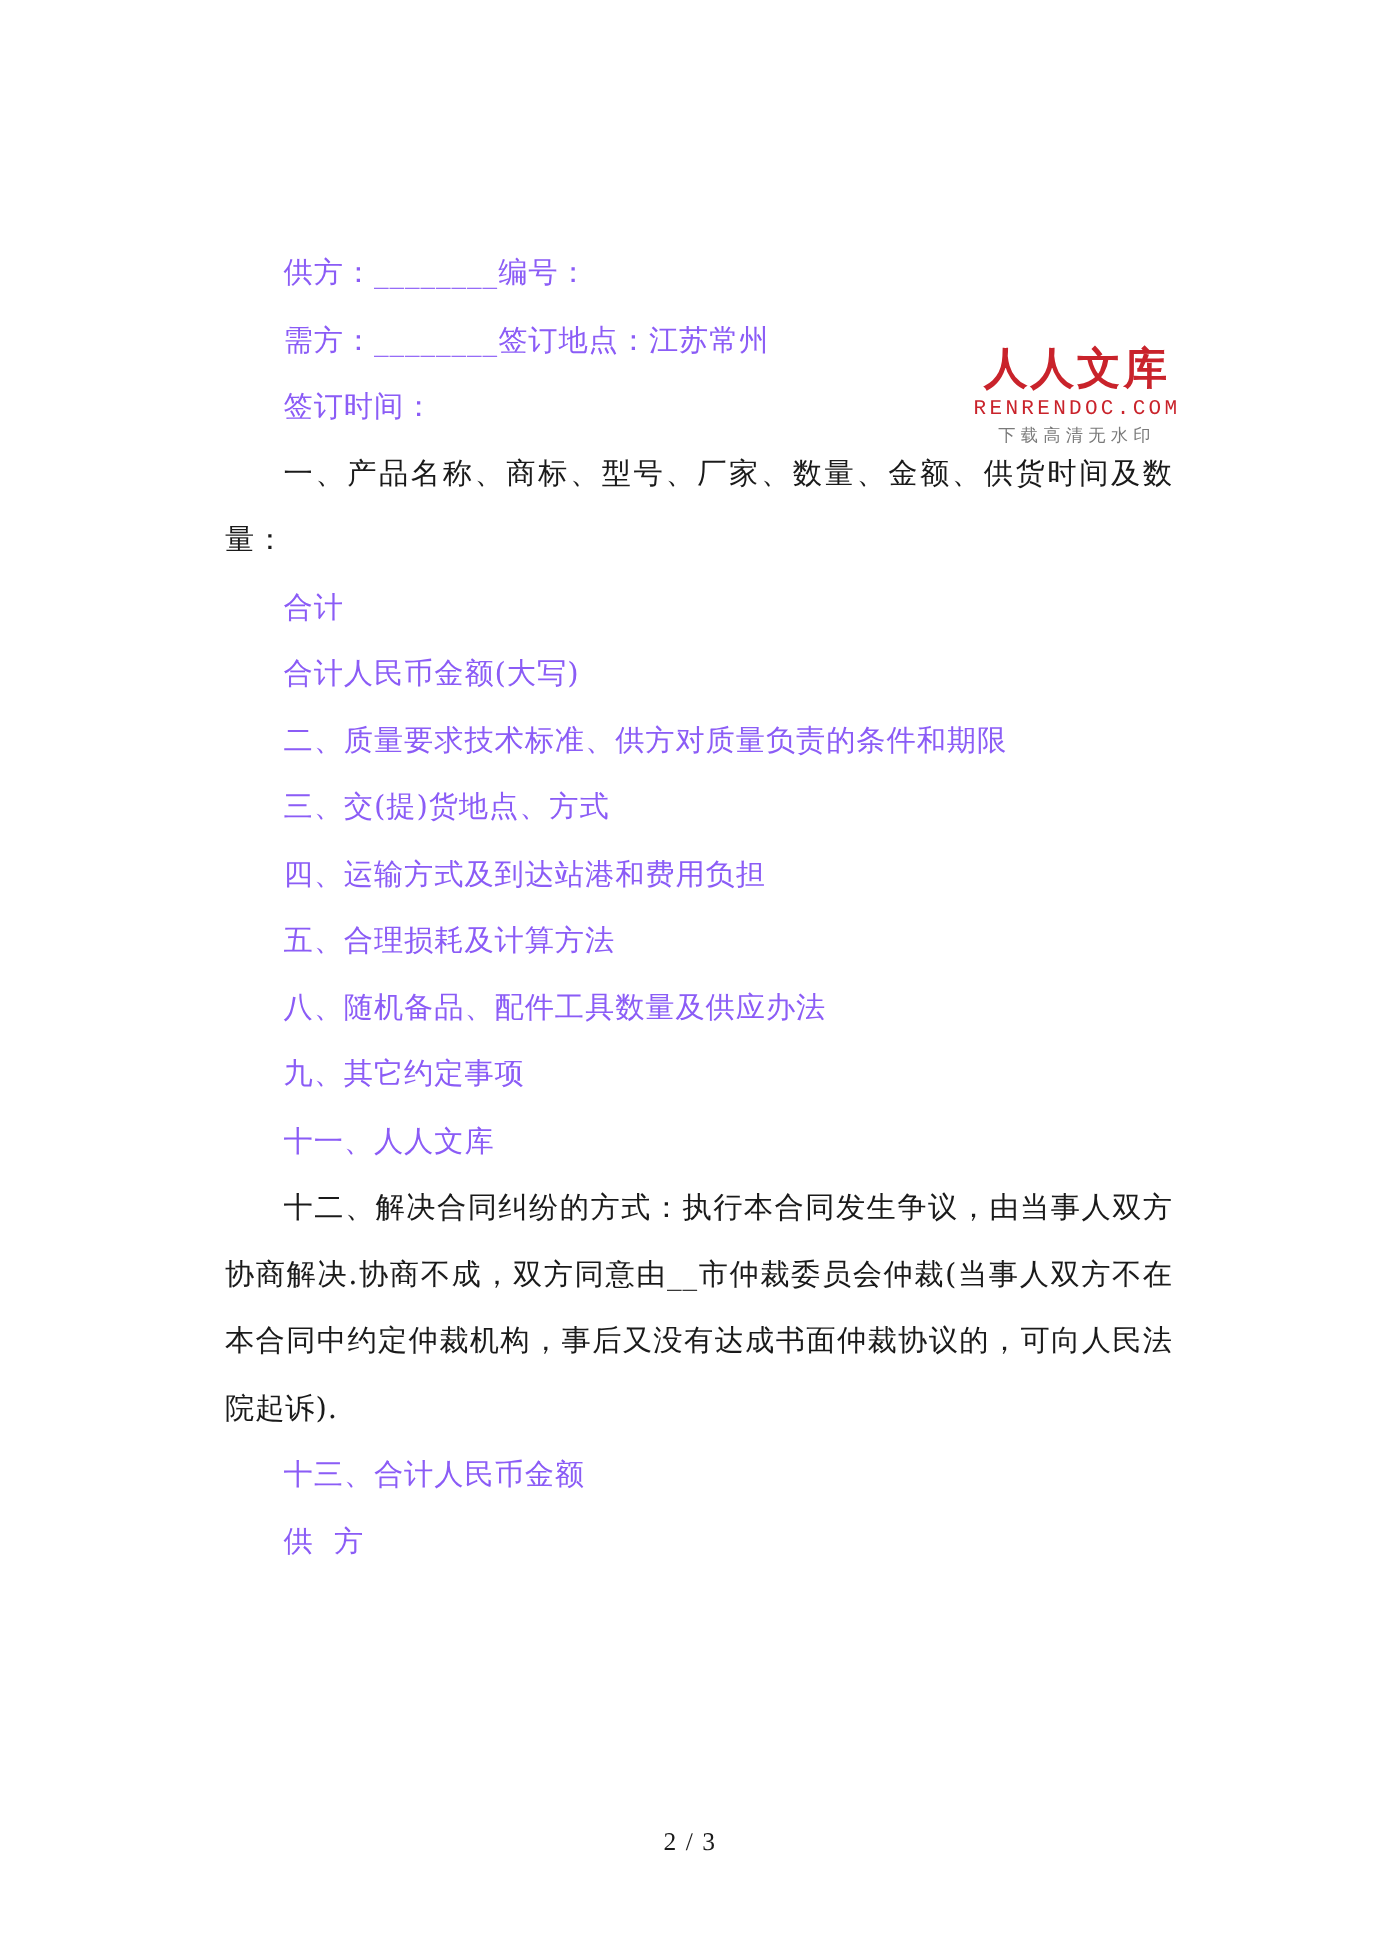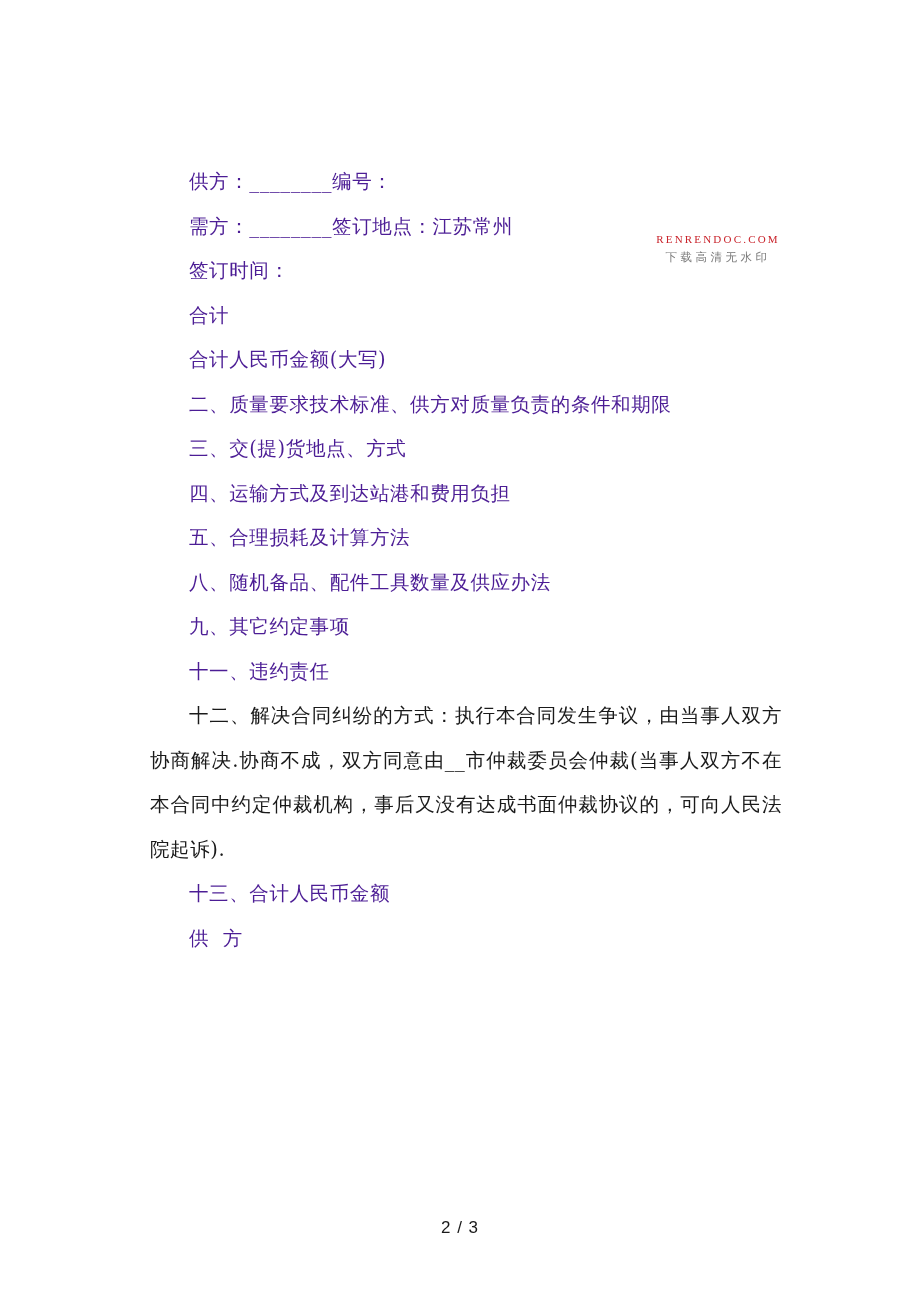--- a/index.html
+++ b/index.html
@@ -26,21 +26,21 @@
     position: absolute;
     left: 150px;
     top: 160px;
     width: 632px;
   }
   .line {
     font-size: 19.5px;
     line-height: 44.5px;
     letter-spacing: 0.6px;
     white-space: pre-wrap;
-    color: #4c1d95;
+    color: #8b5cf6;
   }
   .indent {
     text-indent: 39px;
   }
   .blockpara {
     font-size: 19.5px;
     line-height: 44.5px;
     letter-spacing: 0.6px;
     text-indent: 39px;
     color: #1a1a1a;
@@ -56,76 +56,78 @@
   }
   .wm-main {
     font-family: "DejaVu Sans", "Liberation Sans", sans-serif;
     font-size: 29px;
     font-weight: bold;
     color: #c9232b;
     letter-spacing: 2px;
     line-height: 34px;
   }
   .wm-sub {
-    font-family: Liberation Serif, serif;
-    font-size: 11px;
+    font-family: Liberation Mono, monospace;
+    font-size: 14px;
     color: #c9232b;
     letter-spacing: 2.2px;
     line-height: 18px;
     margin-top: 2px;
   }
   .wm-sub2 {
     font-family: Liberation Sans, sans-serif;
     font-size: 11.5px;
     color: #7a7a7a;
     letter-spacing: 3.5px;
     line-height: 18px;
   }
   .footer {
     position: absolute;
     left: 0;
     top: 1218px;
     width: 920px;
     text-align: center;
-    font-family: Liberation Sans, sans-serif;
+    font-family: Liberation Serif, serif;
     font-size: 17px;
     color: #1a1a1a;
     letter-spacing: 1px;
   }
 </style>
 </head>
 <body>
 
 <div class="page">
 
   <div class="doc-body">
 
     <div class="line indent">供方：________编号：</div>
     <div class="line indent">需方：________签订地点：江苏常州</div>
     <div class="line indent">签订时间：</div>
 
+    <div class="blockpara">一、产品名称、商标、型号、厂家、数量、金额、供货时间及数量：</div>
 
     <div class="line indent">合计</div>
     <div class="line indent">合计人民币金额(大写)</div>
 
     <div class="line indent">二、质量要求技术标准、供方对质量负责的条件和期限</div>
     <div class="line indent">三、交(提)货地点、方式</div>
     <div class="line indent">四、运输方式及到达站港和费用负担</div>
     <div class="line indent">五、合理损耗及计算方法</div>
     <div class="line indent">八、随机备品、配件工具数量及供应办法</div>
     <div class="line indent">九、其它约定事项</div>
-    <div class="line indent">十一、违约责任</div>
+    <div class="line indent">十一、人人文库</div>
 
     <div class="blockpara">十二、解决合同纠纷的方式：执行本合同发生争议，由当事人双方协商解决.协商不成，双方同意由__市仲裁委员会仲裁(当事人双方不在本合同中约定仲裁机构，事后又没有达成书面仲裁协议的，可向人民法院起诉).</div>
 
     <div class="line indent">十三、合计人民币金额</div>
     <div class="line indent">供  方</div>
 
   </div>
 
   <div class="watermark">
+    <div class="wm-main">人人文库</div>
     <div class="wm-sub">RENRENDOC.COM</div>
     <div class="wm-sub2">下载高清无水印</div>
   </div>
 
   <div class="footer">2 / 3</div>
 
 </div>
 
 </body></html>

